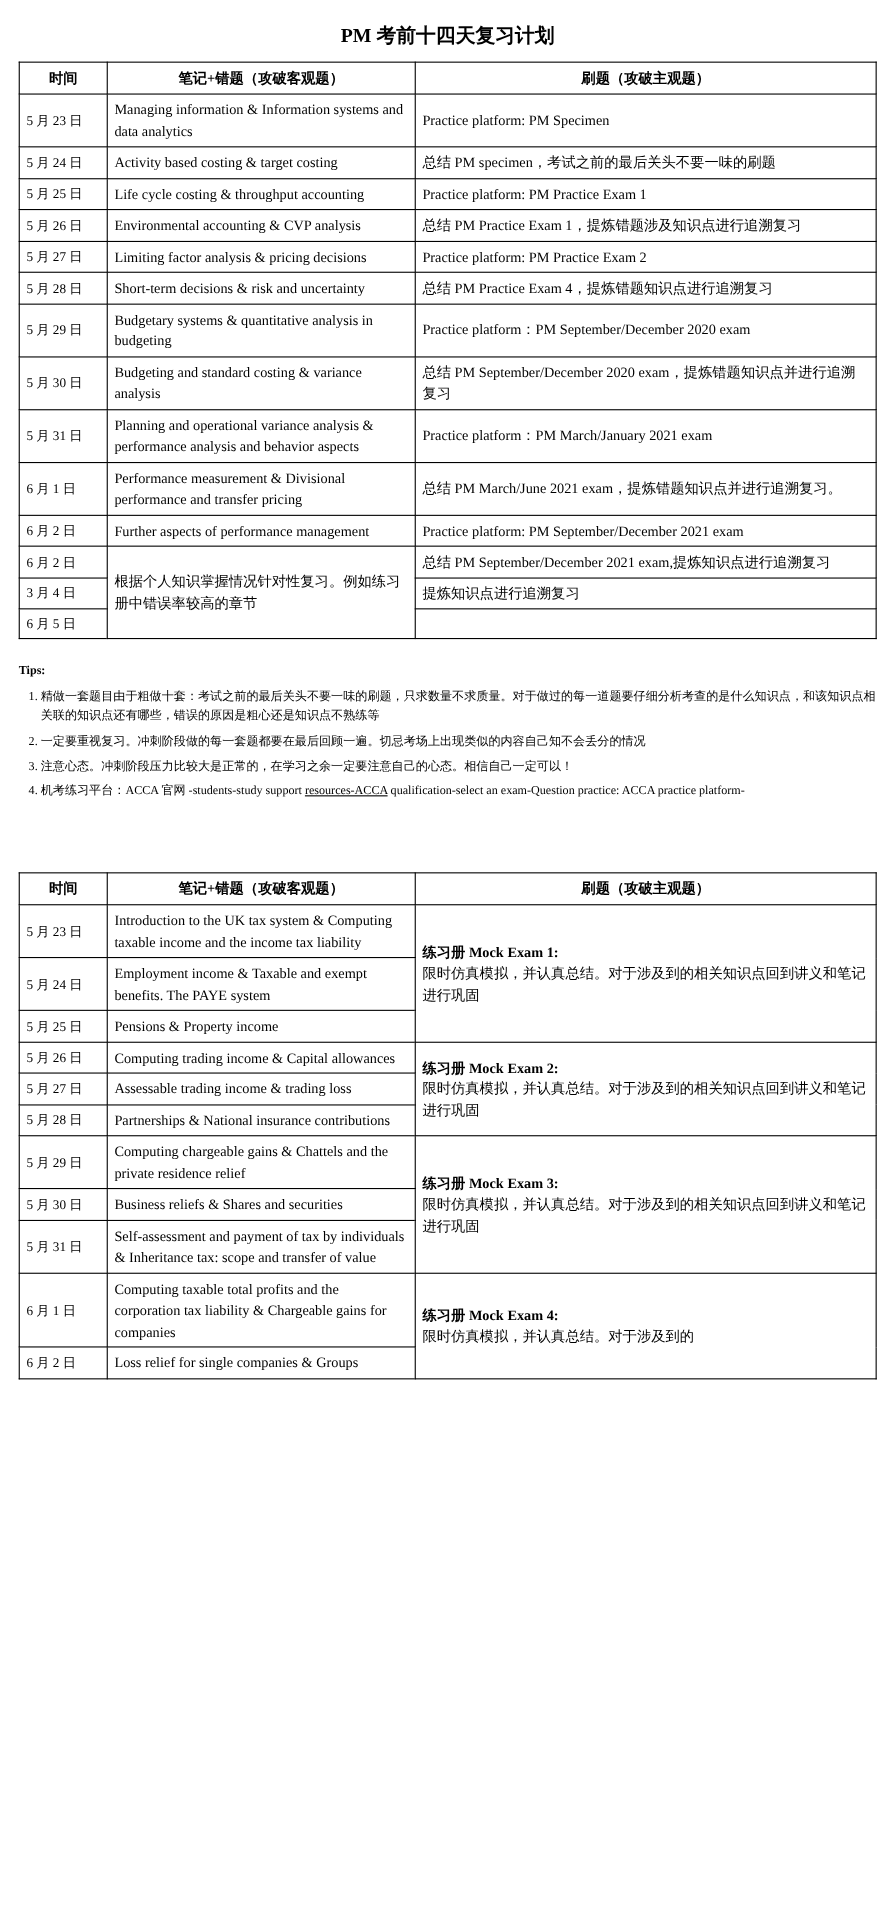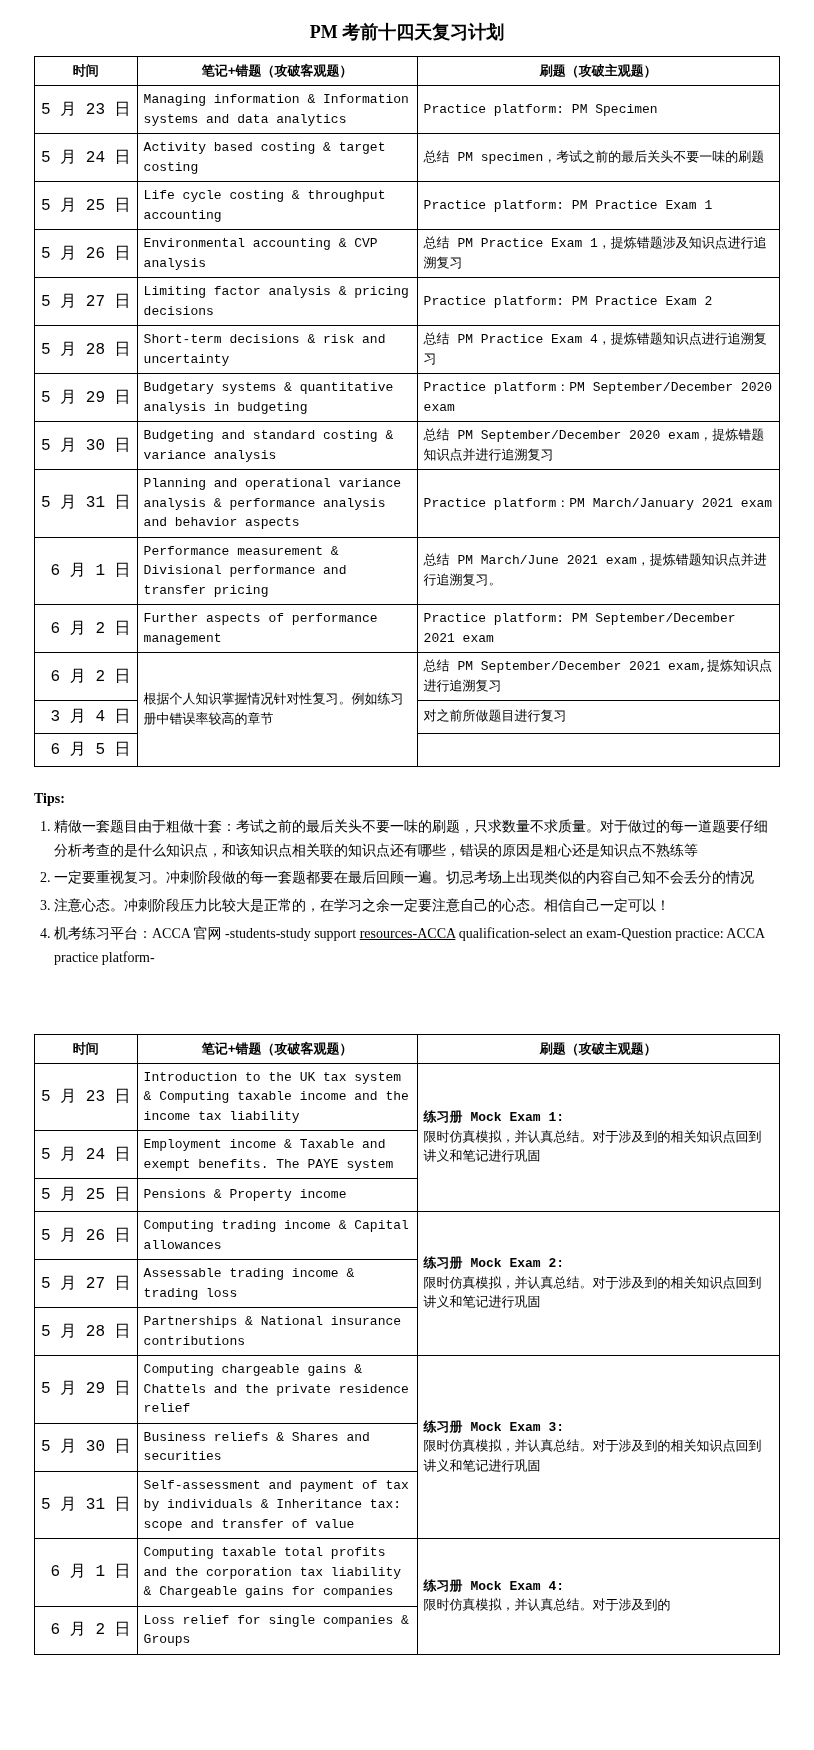--- a/index.html
+++ b/index.html
@@ -5,58 +5,57 @@
     * { margin: 0; padding: 0; box-sizing: border-box; }
     body {
       font-family: "SimSun", "宋体", serif;
       font-size: 13px;
       background: #fff;
       color: #000;
       width: 814px;
     }
     .page {
       width: 814px;
-      padding: 20px 34px;
+      padding: 20px 17px;
     }
     h1 {
       text-align: center;
       font-size: 18px;
       font-weight: bold;
       margin-bottom: 12px;
     }
     table {
       width: 100%;
       border-collapse: collapse;
       margin-bottom: 8px;
-      font-family: Liberation Mono, monospace;
     }
     table, th, td {
       border: 1px solid #000;
     }
     th {
       background: #fff;
       font-weight: bold;
       text-align: center;
       padding: 5px 6px;
       font-size: 13px;
     }
     td {
       padding: 4px 6px;
       vertical-align: middle;
       font-size: 13px;
       line-height: 1.5;
     }
     td.date-cell {
-      text-align: right;
+      text-align: left;
       white-space: nowrap;
-      font-size: 16px;
+      font-size: 12px;
     }
     .tips-section {
       margin-top: 20px;
-      font-size: 14px;
+      font-size: 11px;
       line-height: 1.7;
     }
     .tips-section p {
       margin-bottom: 4px;
     }
     .tips-section ol {
       padding-left: 20px;
     }
     .tips-section li {
       margin-bottom: 4px;
@@ -136,21 +135,21 @@
           <td>Further aspects of performance management</td>
           <td>Practice platform: PM September/December 2021 exam</td>
         </tr>
         <tr>
           <td class="date-cell">6 月 2 日</td>
           <td rowspan="3">根据个人知识掌握情况针对性复习。例如练习册中错误率较高的章节</td>
           <td>总结 PM September/December 2021 exam,提炼知识点进行追溯复习</td>
         </tr>
         <tr>
           <td class="date-cell">3 月 4 日</td>
-          <td>对之前所做题目进行复习</td>
+          <td>提炼知识点进行追溯复习</td>
         </tr>
         <tr>
           <td class="date-cell">6 月 5 日</td>
           <td></td>
         </tr>
       </tbody>
   </table>
 
   <div class="tips-section">
     <p><strong>Tips:</strong></p>

